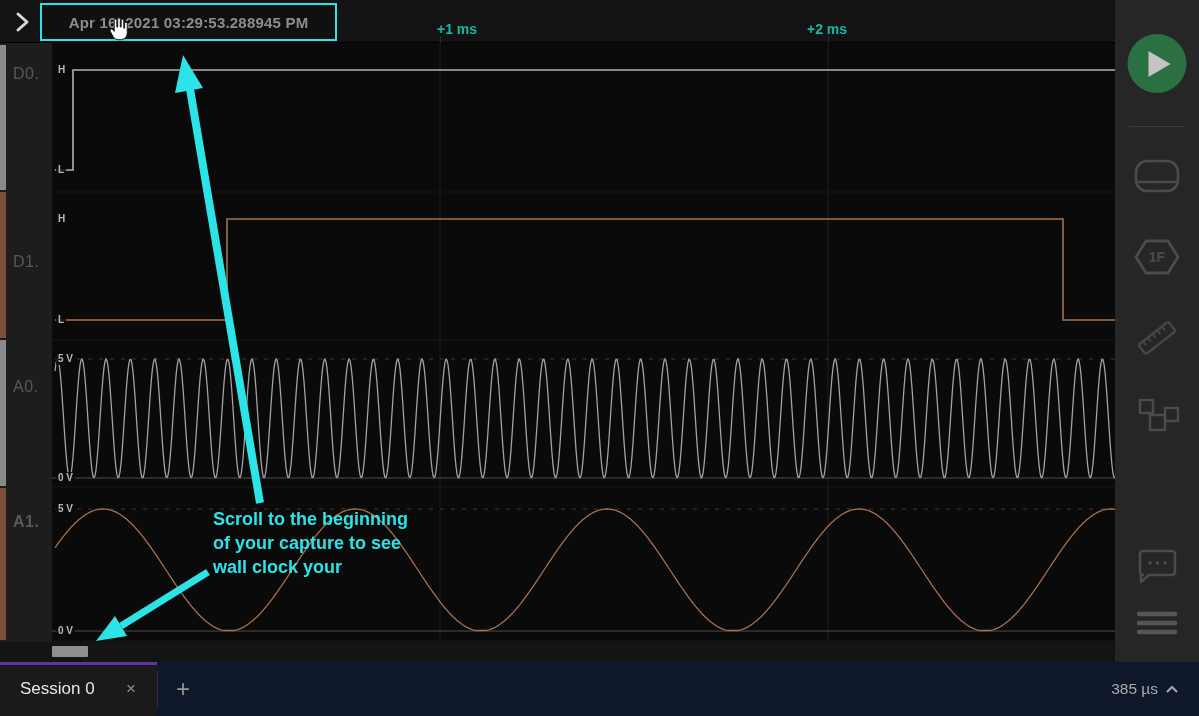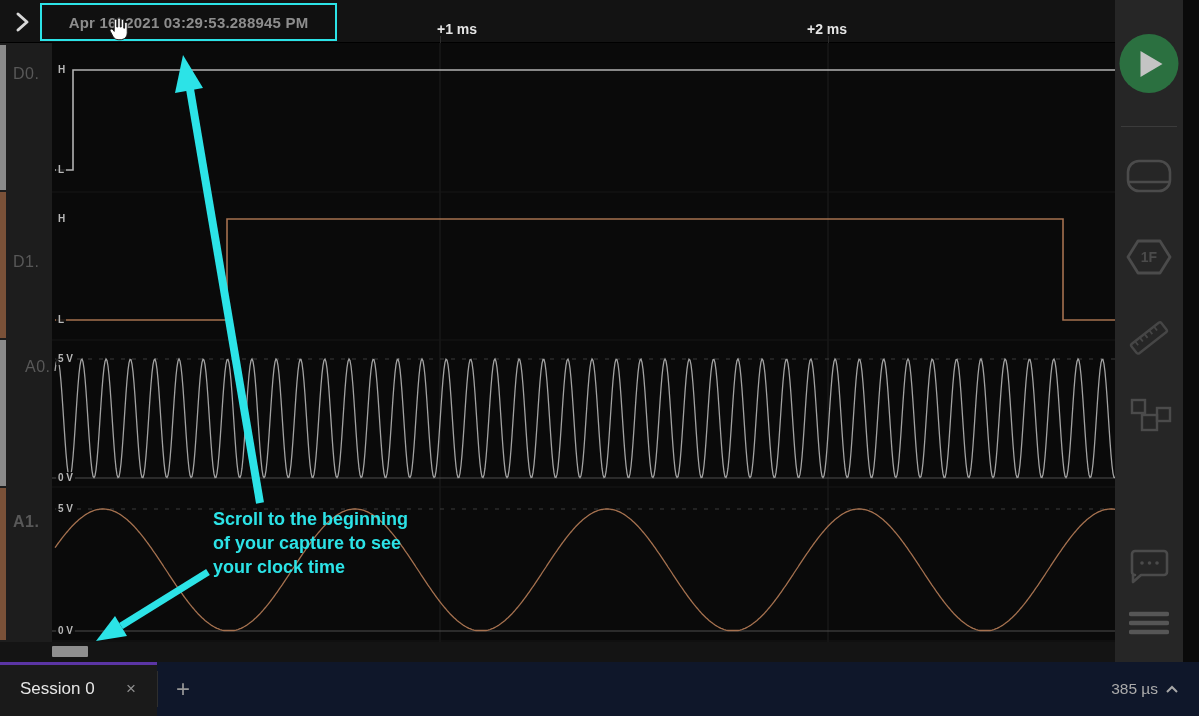--- a/index.html
+++ b/index.html
@@ -4,35 +4,35 @@
 <style>
   html,body{margin:0;padding:0;background:#000;}
   .stage{position:relative;width:1199px;height:716px;background:#0a0a0a;overflow:hidden;
          font-family:"Liberation Sans",sans-serif;-webkit-font-smoothing:antialiased;}
   
   .topbar{position:absolute;left:0;top:0;width:1115px;height:43px;background:#131313;border-bottom:1px solid #000;box-sizing:border-box;}
   .expand-btn{position:absolute;left:10px;top:9px;width:24px;height:26px;background:none;border:none;padding:0;cursor:pointer;}
   .ts-box{position:absolute;left:40px;top:3px;width:297px;height:38px;box-sizing:border-box;
           border:2px solid var(--cyan);background:#101010;display:flex;align-items:center;justify-content:center;}
   .ts-box span{color:#8d8d8d;font-size:15px;font-weight:700;letter-spacing:.2px;white-space:nowrap;}
-  .tmark{position:absolute;top:21px;transform:translateX(-50%);color:#e5e5e5;font-size:14px;font-weight:700;}
+  .tmark{position:absolute;top:21px;transform:translateX(-50%);color:#14b8a6;font-size:14px;font-weight:700;}
   .ttick{position:absolute;top:36px;width:1px;height:7px;background:#2c2c2c;}
   
   .labelcol{position:absolute;left:0;top:43px;width:52px;height:599px;background:#1d1d1d;}
   .canvas{position:absolute;left:52px;top:43px;width:1063px;height:599px;background:#0a0a0a;}
   #wave-svg{position:absolute;left:0;top:43px;width:1115px;height:599px;}
   .strip{position:absolute;left:0;width:6px;}
   .chname{position:absolute;left:13px;color:#585858;font-size:16px;letter-spacing:.5px;}
   .lvl{position:absolute;left:56px;transform:translateY(-50%);color:#b8b8b8;font-size:10px;font-weight:700;
        background:rgba(10,10,10,.85);padding:0 2px;line-height:12px;white-space:nowrap;}
   
   .scrollrow{position:absolute;left:0;top:642px;width:1115px;height:20px;background:#141414;}
   .thumb{position:absolute;left:52px;top:4px;width:36px;height:11px;background:#8f8f8f;border-radius:1px;}
   
-  .sidebar{position:absolute;left:1115px;top:0;width:68px;height:662px;background:#262626;}
+  .sidebar{position:absolute;left:1115px;top:0;width:84px;height:662px;background:#262626;}
   .sb{position:absolute;left:50%;transform:translateX(-50%);background:none;border:none;padding:0;cursor:pointer;}
   .playbtn{top:34px;width:59px;height:59px;border-radius:50%;background:var(--green);display:flex;align-items:center;justify-content:center;}
   .sb-div{position:absolute;left:50%;transform:translateX(-50%);top:126px;width:56px;height:1px;background:#3b3b3b;}
   .hexlabel{fill:#4b4b4b;font-size:14px;font-weight:700;font-family:"Liberation Sans",sans-serif;}
   
   .footer{position:absolute;left:0;top:662px;width:1199px;height:54px;background:#0f172a;}
   .tab{position:absolute;left:0;top:0;width:157px;height:54px;background:#1a1a1a;cursor:pointer;}
   .tab-ind{position:absolute;left:0;top:0;width:157px;height:3px;background:var(--purple);}
   .tab-label{position:absolute;left:20px;top:0;line-height:54px;color:#e6e6e6;font-size:17px;}
   .tab-close{position:absolute;left:120px;top:0;height:54px;line-height:52px;color:#8f8f8f;font-size:17px;background:none;border:none;cursor:pointer;}
@@ -165,36 +165,36 @@
 
   <svg class="anno" width="1199" height="716" viewBox="0 0 1199 716">
     <line x1="260" y1="503" x2="190" y2="89" class="cy-line" stroke-width="8"></line>
     <polygon points="183,55 203,88 175,93" class="cy-fill"></polygon>
     <line x1="208" y1="572" x2="121" y2="626" class="cy-line" stroke-width="7"></line>
     <polygon points="96,641 115,616 127,636" class="cy-fill"></polygon>
   </svg>
   <div class="anno-text">
     <span>Scroll to the beginning</span>
     <span>of your capture to see</span>
-    <span>your clock time</span>
+    <span>wall clock your</span>
   </div>
 
   <svg class="cursor" width="26" height="28" viewBox="0 0 24 24">
     <path d="M7.6 13.2 V4.1 c0-.7.5-1.2 1.2-1.2 s1.2.5 1.2 1.2 v6.1 h.8 V2.9 c0-.7.5-1.2 1.2-1.2 s1.2.5 1.2 1.2 v7.3 h.8 V4.3 c0-.7.5-1.2 1.2-1.2 s1.2.5 1.2 1.2 v6.9 h.8 V6.9 c0-.7.5-1.2 1.2-1.2 s1.2.5 1.2 1.2 v8.4 c0 4.1-2.6 6.6-6.6 6.6 h-1.1 c-2.7 0-4.4-1-5.5-3.2 l-2.5-4.7 c-.4-.8 0-1.7.8-2 .6-.2 1.3 0 1.7.6 l1.2 1.6 z" fill="#ffffff" stroke="#1a1a1a" stroke-width=".9"></path>
   </svg>
 
 <div class="strip" style="top: 45px; height: 145px; background: rgb(138, 138, 138);"></div>
     <span class="chname" style="top: 65px;">D0.</span>
     <span class="lvl" style="top: 70px;">H</span>
     <span class="lvl" style="top: 170px;">L</span>
     <div class="strip" style="top: 192px; height: 146px; background: rgb(122, 81, 56);"></div>
     <span class="chname" style="top: 213px; margin-top: 40px;">D1.</span>
     <span class="lvl" style="top: 219px;">H</span>
     <span class="lvl" style="top: 320px;">L</span>
     <div class="strip" style="top: 340px; height: 146px; background: rgb(138, 138, 138);"></div>
-    <span class="chname" style="top: 358px; margin-left: 12px;">A0.</span>
+    <span class="chname" style="top: 378px;">A0.</span>
     <span class="lvl" style="top: 359px;">5 V</span>
     <span class="lvl" style="top: 478px;">0 V</span>
     <div class="strip" style="top: 488px; height: 152px; background: rgb(122, 81, 56);"></div>
     <span class="chname" style="top: 513px; font-weight: bold;">A1.</span>
     <span class="lvl" style="top: 509px;">5 V</span>
     <span class="lvl" style="top: 631px;">0 V</span>
   </div>
 
 </body></html>

